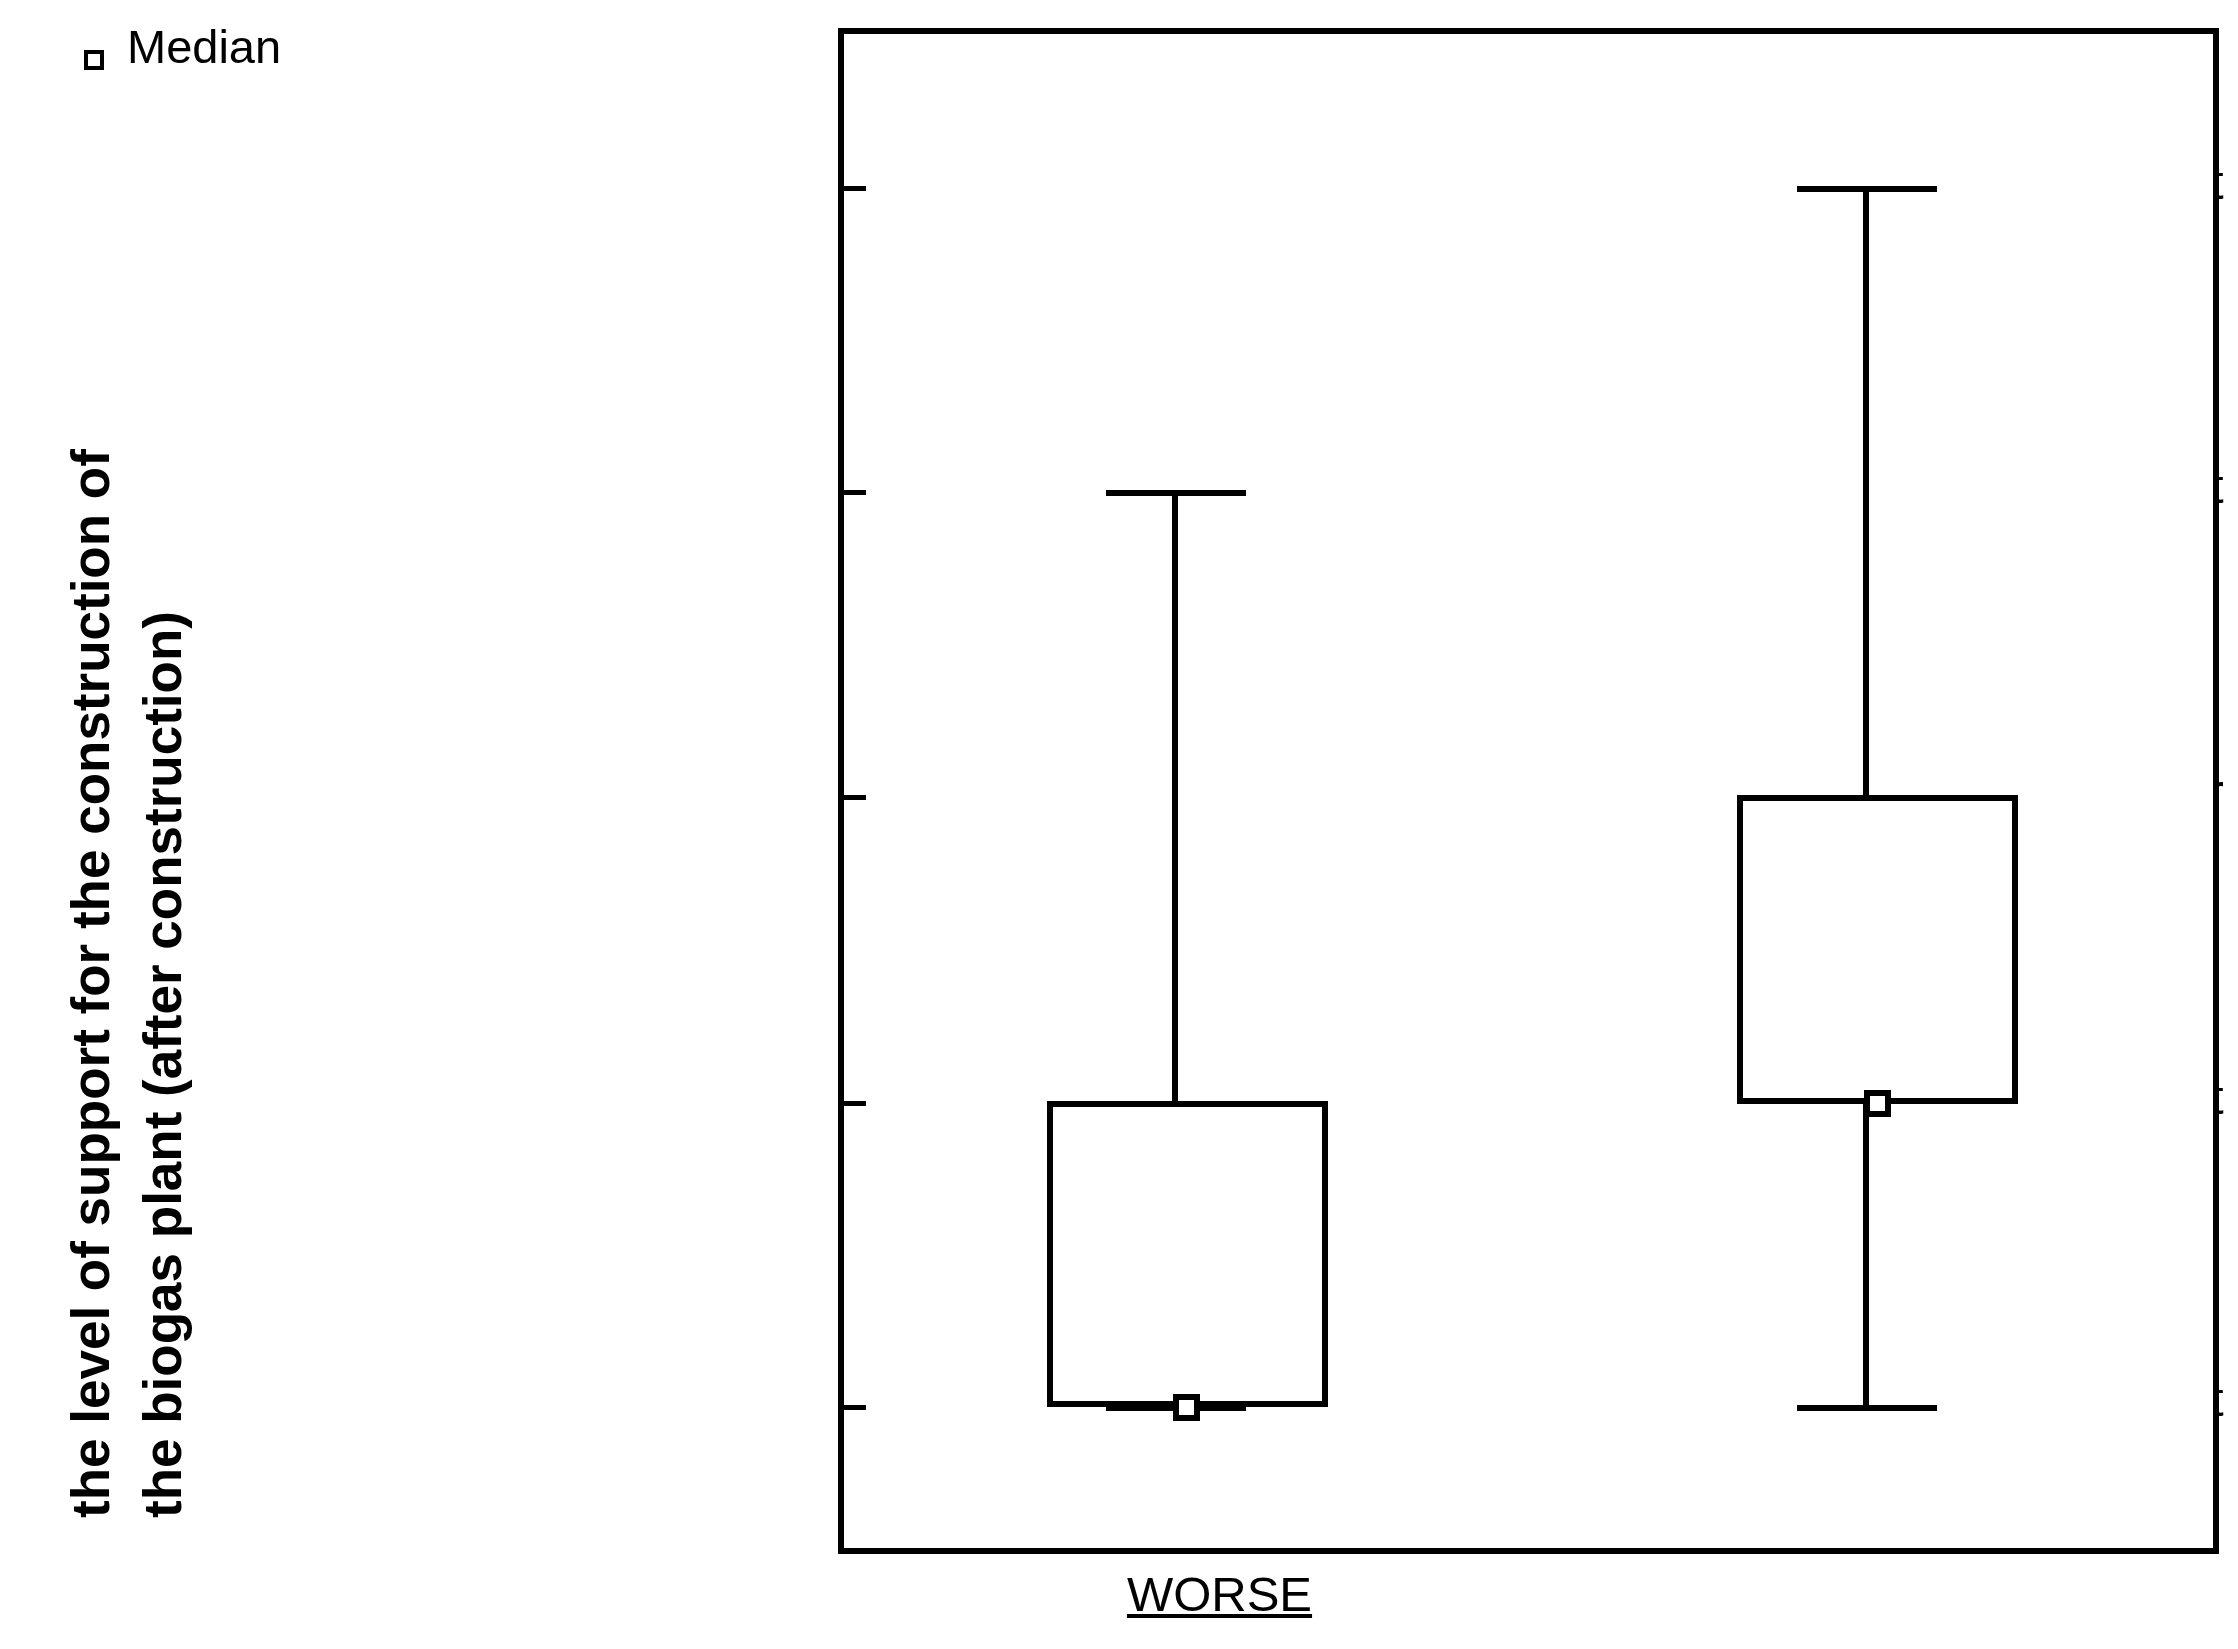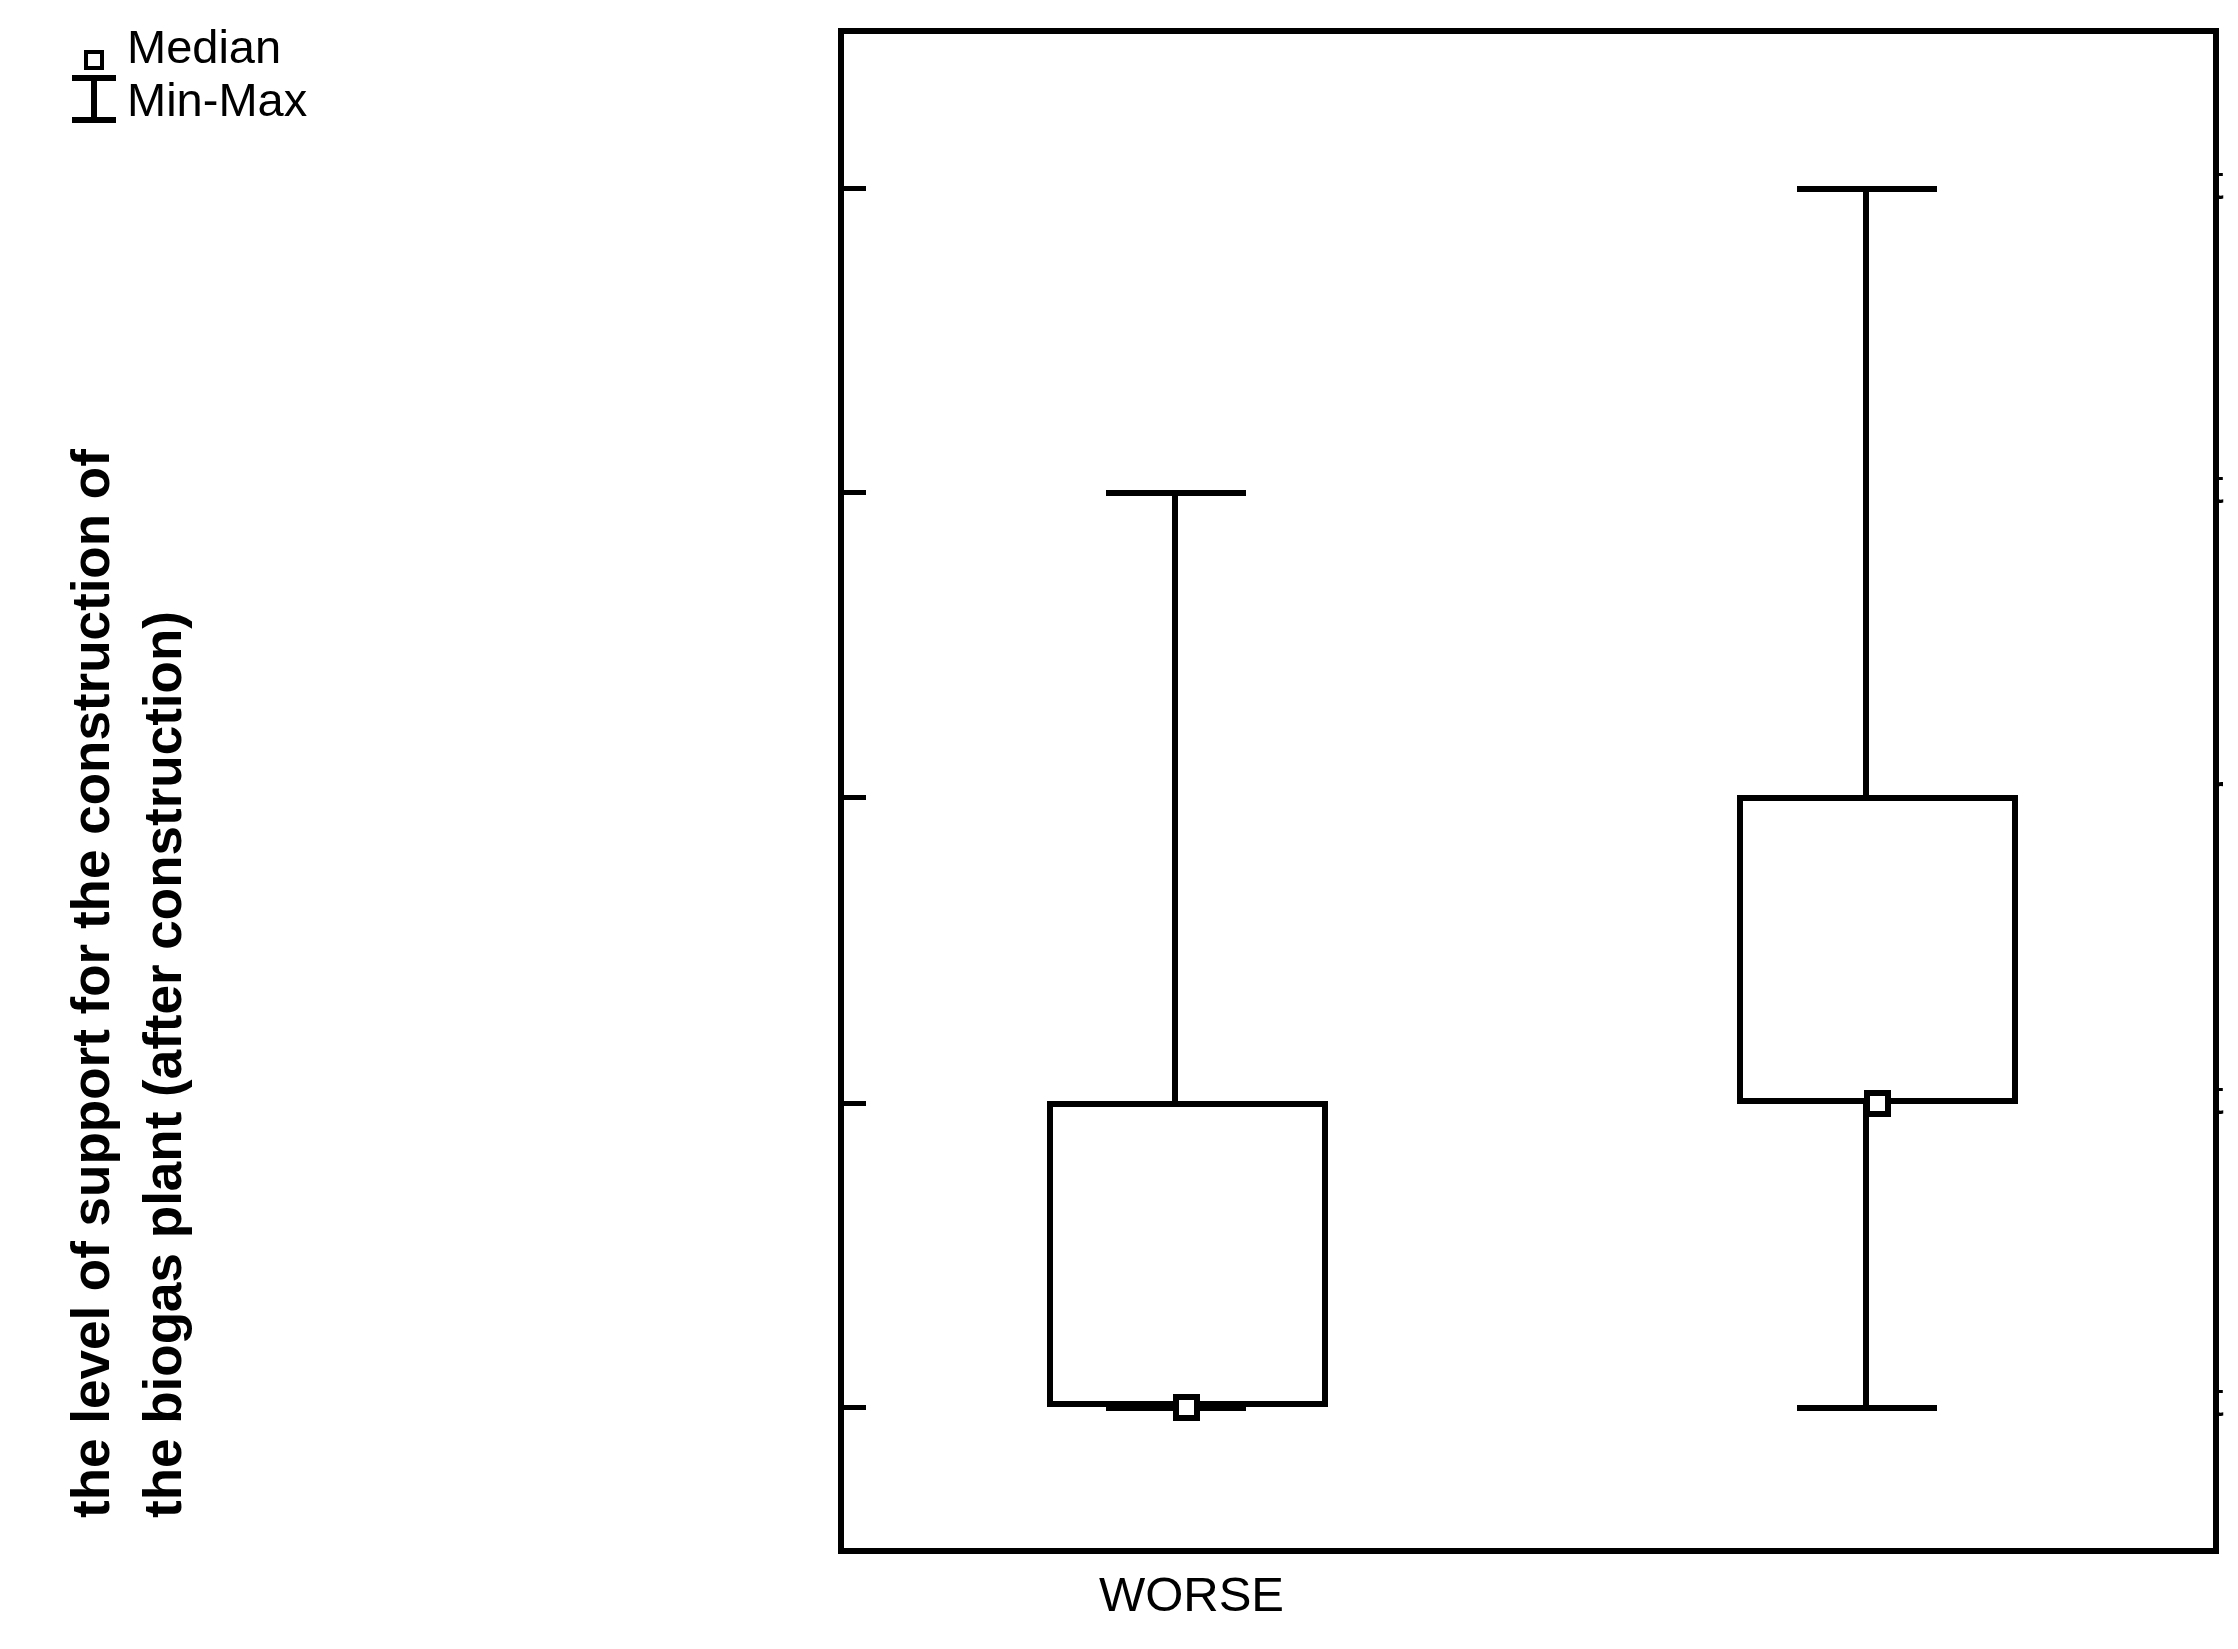--- a/index.html
+++ b/index.html
@@ -193,30 +193,20 @@
   <div class="ytick-label" style="top:1073px;">disagreement</div>
   <div class="ytick-label" style="top:1375px;">strong disagreement</div>
 
   <div class="legend">
     <div class="legend-row">
       <span class="legend-key">
         <span class="key-median"></span>
       </span>
       <span class="legend-text">Median</span>
     </div>
-    <div class="legend-row">
-      <span class="legend-key">
-        <span class="key-minmax">
-          <span class="cap-t"></span>
-          <span class="stem"></span>
-          <span class="cap-b"></span>
-        </span>
-      </span>
-      <span class="legend-text">Min-Max</span>
-    </div>
   </div>
 
   <div class="plot-frame">
 
     <div class="ytick-mark" style="top:152px;"></div>
     <div class="ytick-mark" style="top:456px;"></div>
     <div class="ytick-mark" style="top:761px;"></div>
     <div class="ytick-mark" style="top:1067px;"></div>
     <div class="ytick-mark" style="top:1371px;"></div>
 
@@ -243,16 +233,16 @@
 
       <div class="bp-whisker-line" style="left:1019px; top:1067px; height:306px;"></div>
 
       <div class="bp-cap" style="left:953px; top:1371px; width:140px;"></div>
 
       <div class="bp-median" style="left:1020px; top:1056px;"></div>
     </div>
 
   </div>
 
-  <div class="xtick-label" style="left:996px; width:391px;">WORSE</div>
+  <div class="xtick-label" style="left:1024px; width:391px;text-decoration:underline;">WORSE</div>
 
 </div>
 
 
 </body></html>

